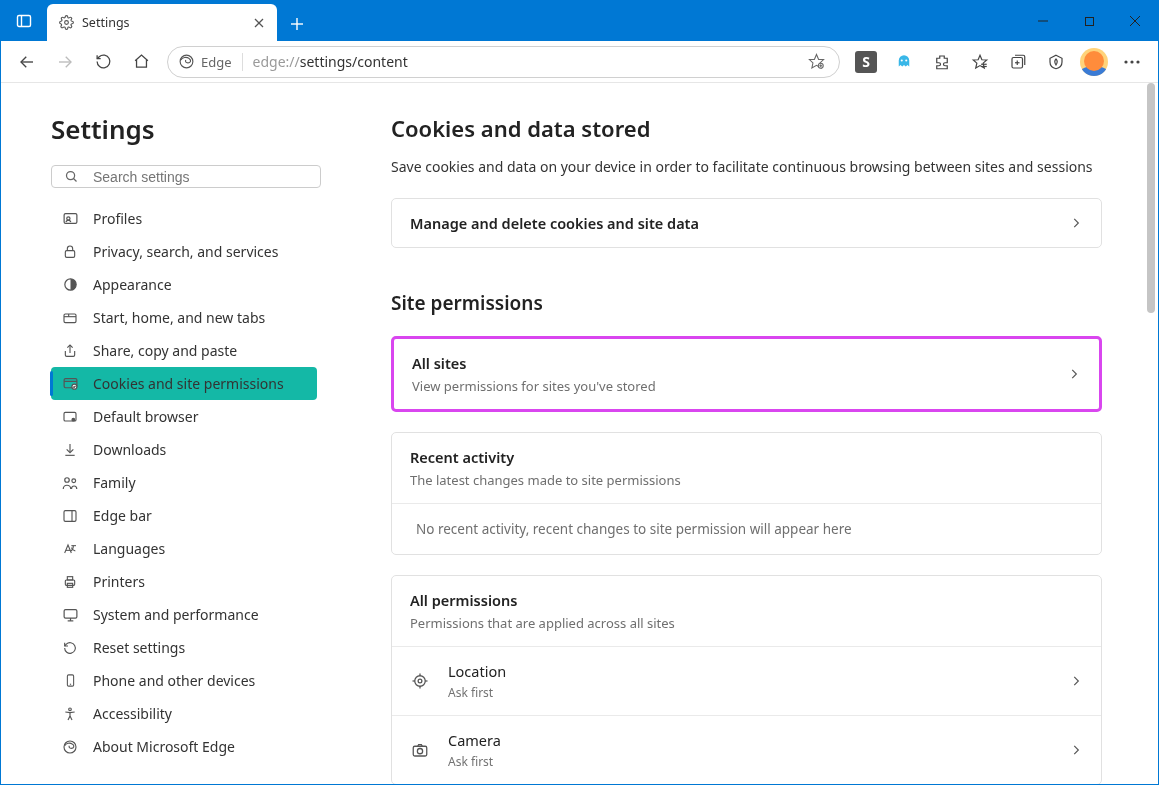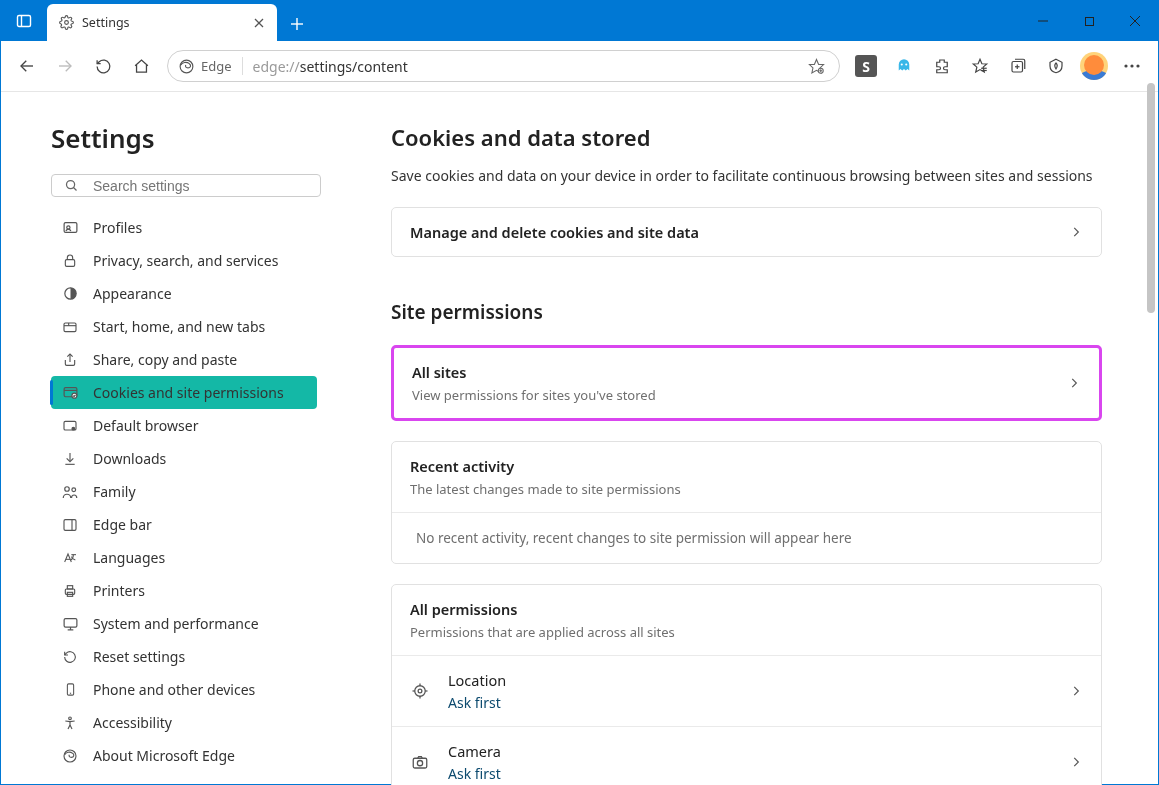--- a/index.html
+++ b/index.html
@@ -8,21 +8,21 @@
   .titlebar { height:40px; background:#0078d4; display:flex; align-items:flex-start; }
   .titlebar-left { display:flex; align-items:center; }
   .tab-prefix { width:46px; height:40px; display:flex; align-items:center; justify-content:center; color:#fff; }
   .tab { height:37px; margin-top:3px; background:#fff; border-radius:6px 6px 0 0; display:flex; align-items:center; padding:0 10px 0 12px; gap:8px; min-width:230px; }
   .tab-title { font-size:12.5px; color:#333; flex:1; }
   .tab-close { width:16px; height:16px; display:flex; align-items:center; justify-content:center; color:#555; cursor:pointer; border-radius:3px; }
   .newtab { width:32px; height:32px; margin:5px 0 0 4px; display:flex; align-items:center; justify-content:center; color:#fff; border-radius:4px; cursor:pointer; }
   .win-controls { margin-left:auto; display:flex; }
   .win-btn { width:46px; height:40px; display:flex; align-items:center; justify-content:center; color:#222; cursor:pointer; }
 
-  .toolbar { height:51px; display:flex; align-items:center; padding:0 8px; border-bottom:1px solid #e6e6e6; gap:2px; }
+  .toolbar { height:42px; display:flex; align-items:center; padding:0 8px; border-bottom:1px solid #e6e6e6; gap:2px; }
   .tbtn { width:36px; height:36px; display:flex; align-items:center; justify-content:center; color:#555; border-radius:4px; cursor:pointer; }
   .tbtn.disabled { color:#bbb; cursor:default; }
   .addr { flex:1; height:32px; border:1px solid #d0d0d0; border-radius:16px; display:flex; align-items:center; padding:0 10px; gap:10px; margin:0 6px; }
   .addr-edge { display:flex; align-items:center; gap:6px; color:#666; font-size:13px; }
   .addr-sep { width:1px; height:18px; background:#ddd; }
   .addr-url { font-size:14px; color:#9a9a9a; flex:1; }
   .addr-url .dark { color:#333; }
   .addr-icon { width:26px; height:26px; display:flex; align-items:center; justify-content:center; color:#666; cursor:pointer; border-radius:4px; }
   .toolbar-icons { display:flex; align-items:center; gap:2px; }
   .square-s { width:22px; height:22px; background:#555; color:#fff; font-weight:700; font-size:14px; display:flex; align-items:center; justify-content:center; border-radius:3px; }
@@ -50,21 +50,21 @@
   .row-body { flex:1; }
   .chev { color:#666; }
   .section-h { font-size:19px; font-weight:600; color:#222; margin:42px 0 20px 0; }
   .highlight { border:3px solid #d946ef; border-radius:5px; }
   .card .divider { height:1px; background:#eaeaea; }
   .empty { padding:16px 24px; font-size:13.5px; color:#6f6f6f; }
   .perm-row { display:flex; align-items:center; padding:14px 18px; cursor:pointer; gap:18px; }
   .perm-icon { width:20px; height:20px; display:flex; align-items:center; justify-content:center; color:#555; }
   .perm-body { flex:1; }
   .perm-title { font-size:14.5px; color:#222; }
-  .perm-sub { font-size:14px; color:#0c4a6e; margin-top:3px; }
+  .perm-sub { font-size:12px; color:#737373; margin-top:3px; }
 
   .vtrack { position:absolute; right:2px; top:82px; width:10px; height:230px; background:transparent; }
   .vthumb { position:absolute; right:1px; top:0; width:8px; height:230px; background:#c5c5c5; border-radius:4px; }
 
   svg { display:block; }
 </style>
 </head>
 <body>
 
 <div class="frame">

